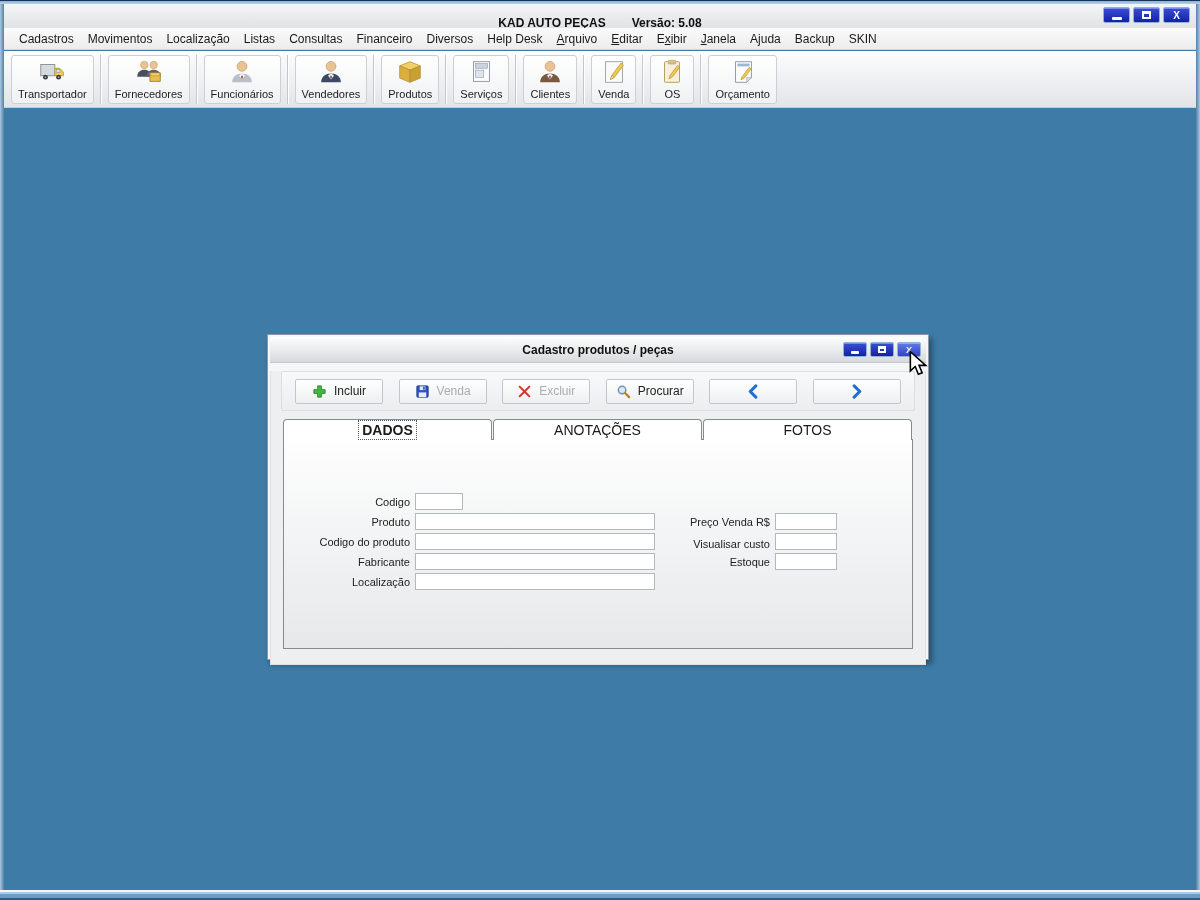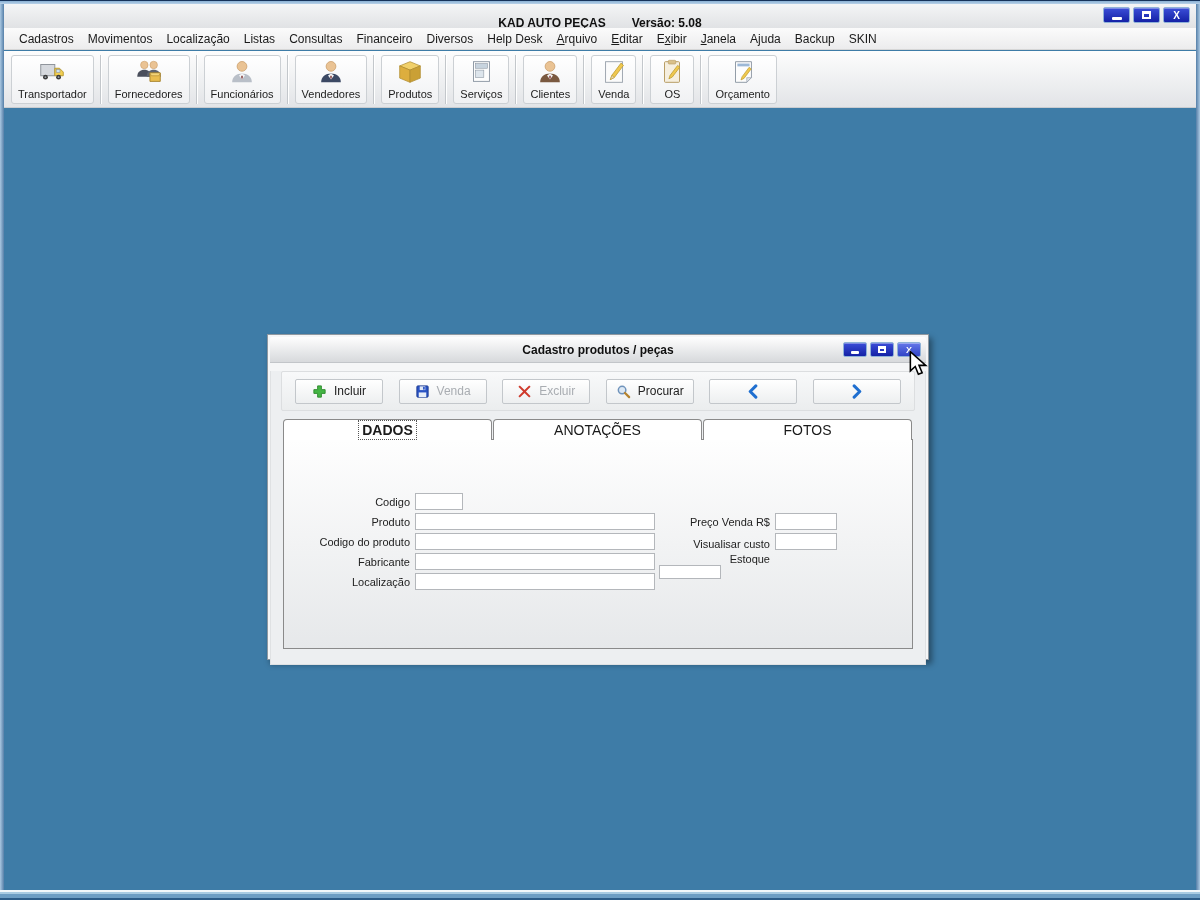--- a/index.html
+++ b/index.html
@@ -371,21 +371,21 @@
             <input class="finput large" style="">
           </div>
           <div class="frow right" style="top: 73px;">
             <div class="flabel">Preço Venda R$</div>
             <input class="finput rsmall" style="">
           </div>
           <div class="frow right" style="top: 93px; align-items: flex-end;">
             <div class="flabel">Visualisar custo</div>
             <input class="finput rsmall" style="">
           </div>
-          <div class="frow right" style="top: 113px; flex-direction: column;">
+          <div class="frow right" style="top: 113px;">
             <div class="flabel">Estoque</div>
             <input class="finput rsmall" style="">
           </div>
         </div>
     </div>
   </div>
 
   <svg class="cursor" width="22" height="27" viewBox="0 0 14 17">
     <path d="M1.5 1 L1.5 13.2 L4.6 10.4 L6.6 15.4 L9 14.4 L7 9.7 L11.3 9.7 Z" fill="#fff" stroke="#000" stroke-width="1"></path>
   </svg>

